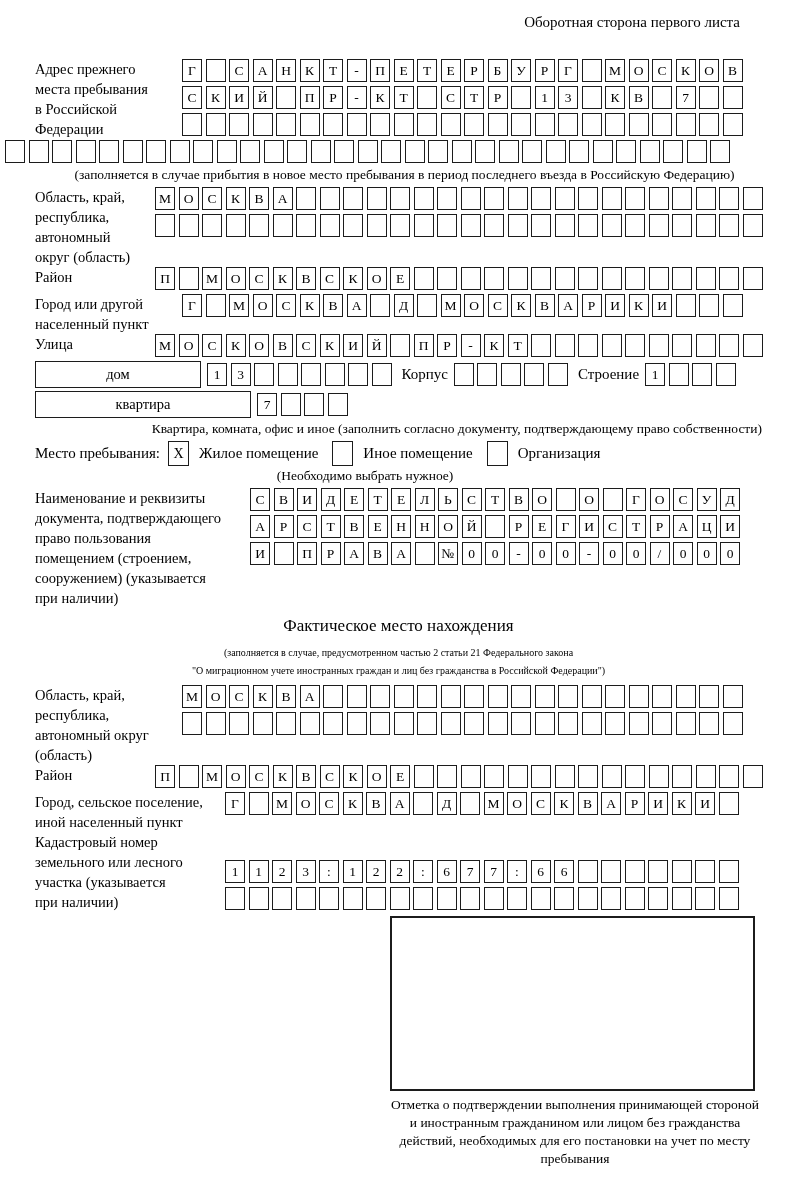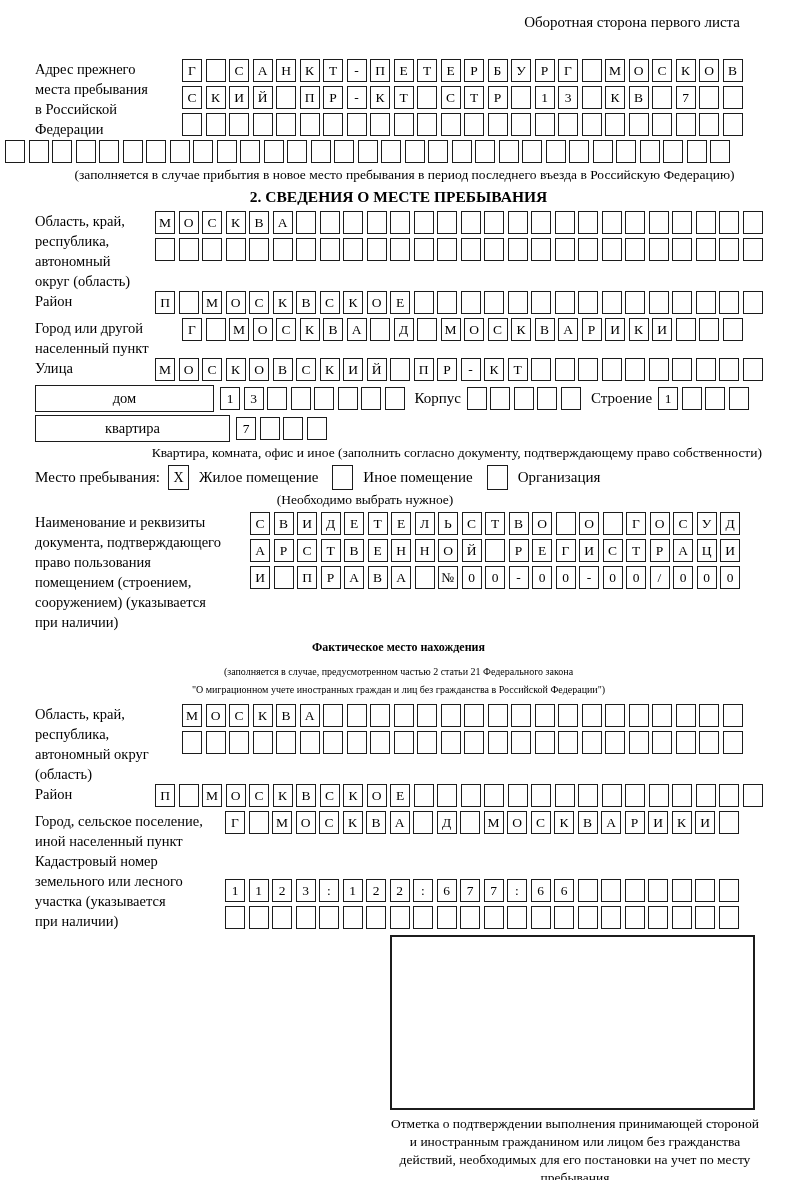--- a/index.html
+++ b/index.html
@@ -34,36 +34,36 @@
   .sec-title{font-weight:bold;font-size:15.5px;text-align:center;margin:5px 0 5px 0;}
   .mt20{margin-top:28px;}
 
   
   .inline-row{display:flex;align-items:center;margin-bottom:3px;}
   .wide-box{
     box-sizing:border-box;border:1.5px solid #1c1c1c;height:27px;
     display:flex;align-items:center;justify-content:center;
     font-size:14.5px;background:#fff;flex:0 0 auto;
   }
-  .wb-dom{width:179px;margin-right:6px;}
-  .wb-kv{width:195px;margin-right:6px;}
+  .wb-dom{width:166px;margin-right:6px;}
+  .wb-kv{width:216px;margin-right:6px;}
   .inline-lbl{font-size:15px;margin:0 6px 0 10px;}
 
   
   .chk{
     box-sizing:border-box;width:21px;height:25px;border:1.5px solid #1c1c1c;
     display:inline-flex;align-items:center;justify-content:center;
     font-size:14px;flex:0 0 auto;
   }
   .mesto{display:flex;align-items:center;margin:4px 0 2px 0;font-size:15px;}
   .mesto .opt-lbl{margin:0 14px 0 10px;}
   .mesto-caption{font-size:13.5px;text-align:center;width:360px;margin-left:150px;margin-bottom:4px;}
 
   .notes{font-size:10px;text-align:center;line-height:18px;}
-  .fact-title{font-weight:bold;font-size:12px;text-align:center;margin:8px 0 8px 0;}
+  .fact-title{font-weight:normal;font-size:17px;text-align:center;margin:8px 0 8px 0;}
 
   .stamp-wrap{margin-left:355px;width:370px;margin-top:2px;}
   .stamp-box{
     box-sizing:border-box;width:365px;height:175px;border:2px solid #1c1c1c;background:#fff;
   }
   .stamp-caption{font-size:13.5px;line-height:18px;text-align:center;margin-top:5px;}
   .cells-offset{margin-top:28px;}
 </style>
 </head>
 <body>
@@ -186,21 +186,20 @@
       <span class="cell">&nbsp;</span>
       <span class="cell">&nbsp;</span>
       <span class="cell">&nbsp;</span>
       <span class="cell">&nbsp;</span>
       <span class="cell">&nbsp;</span>
       <span class="cell">&nbsp;</span>
       <span class="cell">&nbsp;</span>
     </div>
   <div class="caption">(заполняется в случае прибытия в новое место пребывания в период последнего въезда в Российскую Федерацию)</div>
 
-  <div class="sec-title">2. СВЕДЕНИЯ О МЕСТЕ ПРЕБЫВАНИЯ</div>
 
   <div class="row">
     <div class="lbl lw120">Область, край,
 республика,
 автономный
 округ (область)</div>
     <div>
       <div class="cells">
           <span class="cell">М</span>
           <span class="cell">О</span>

